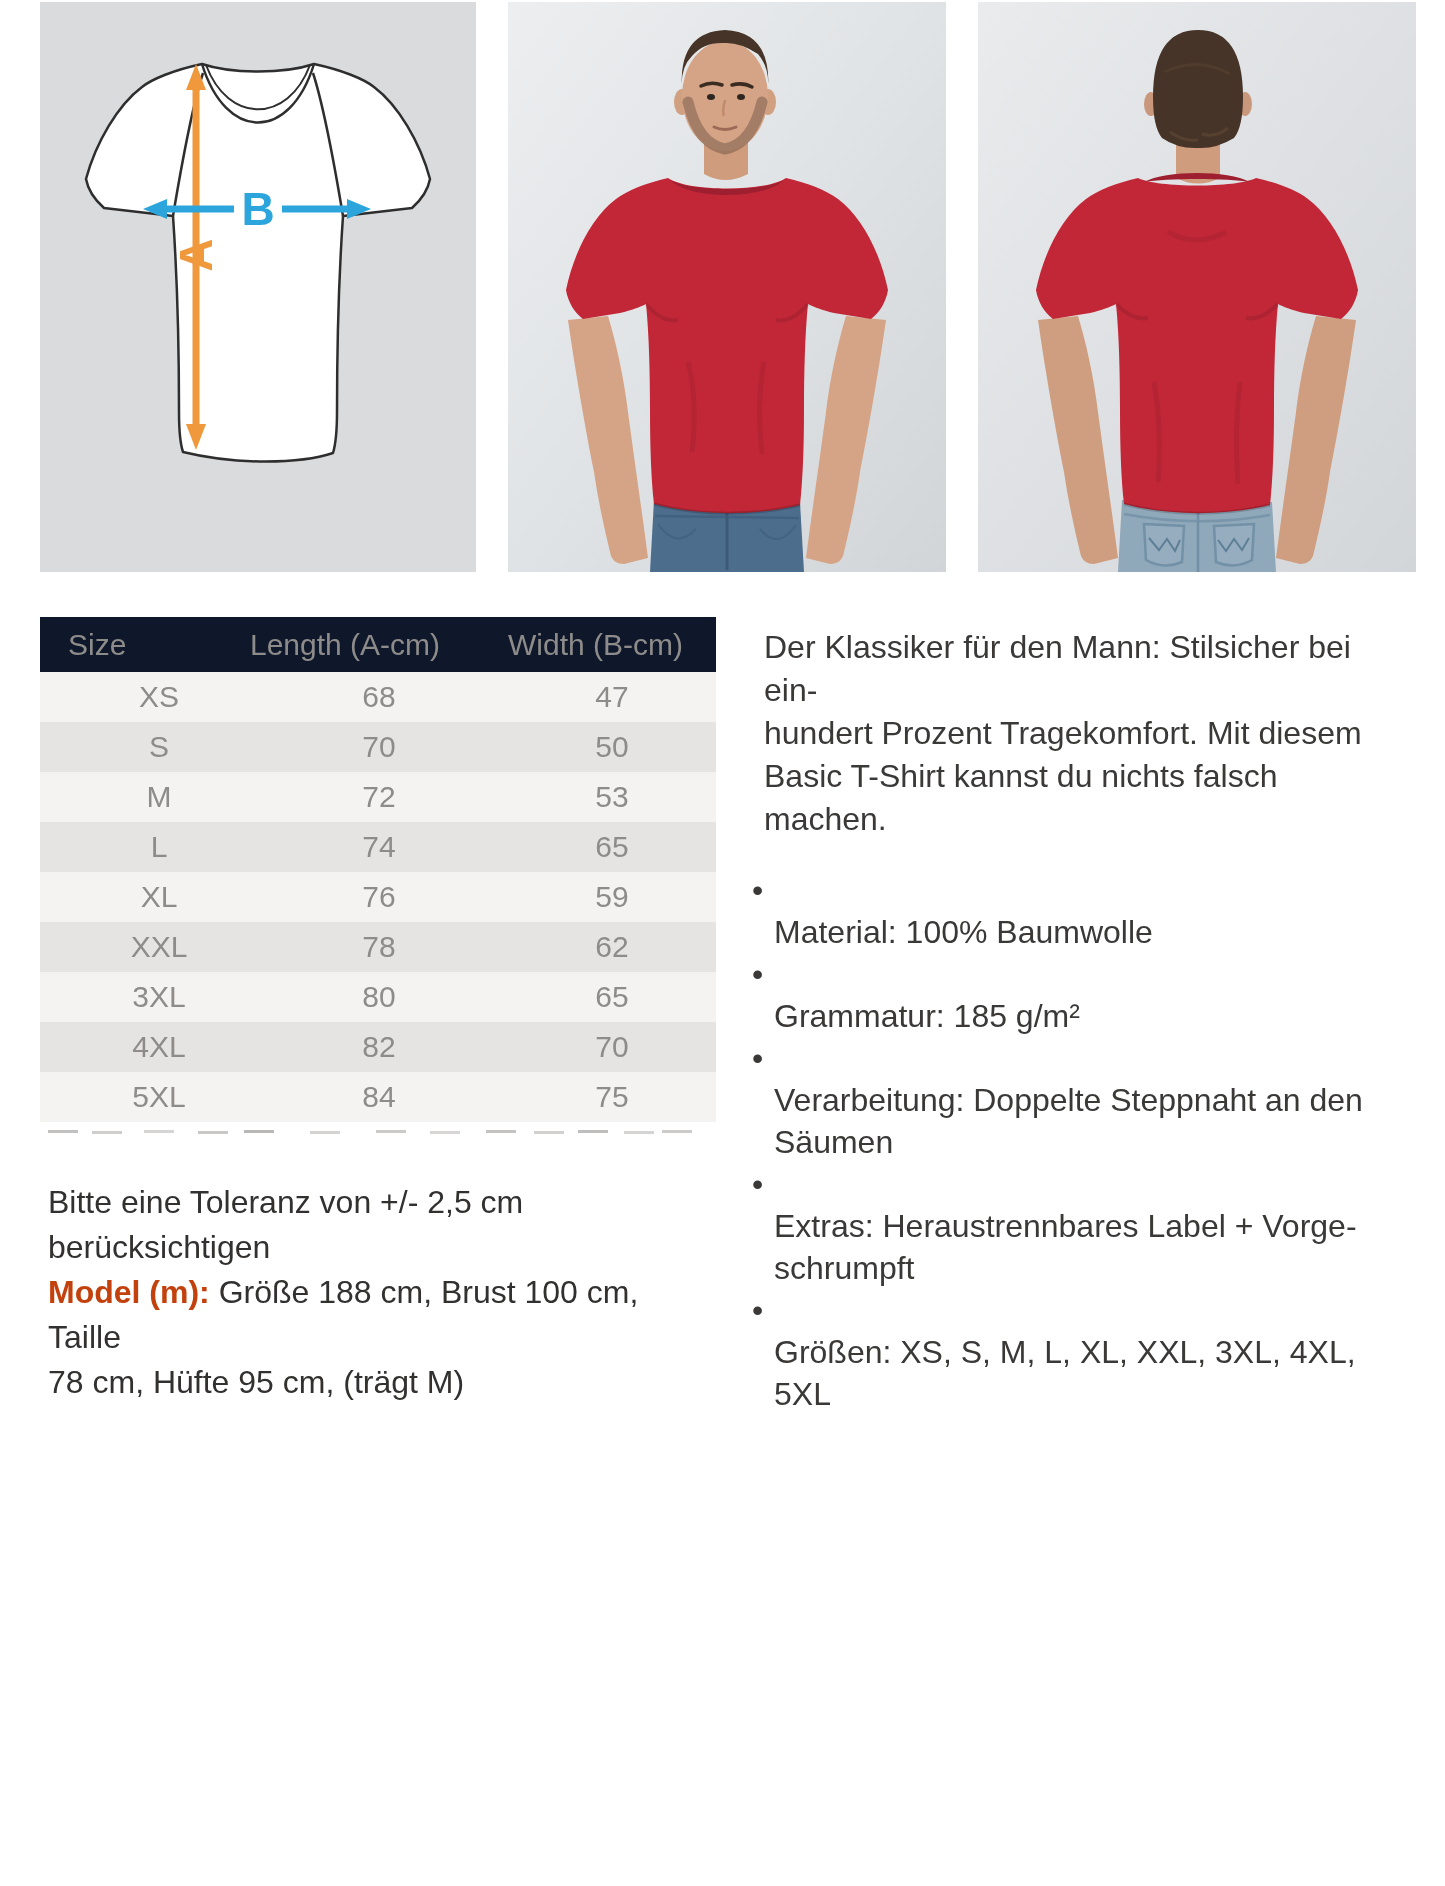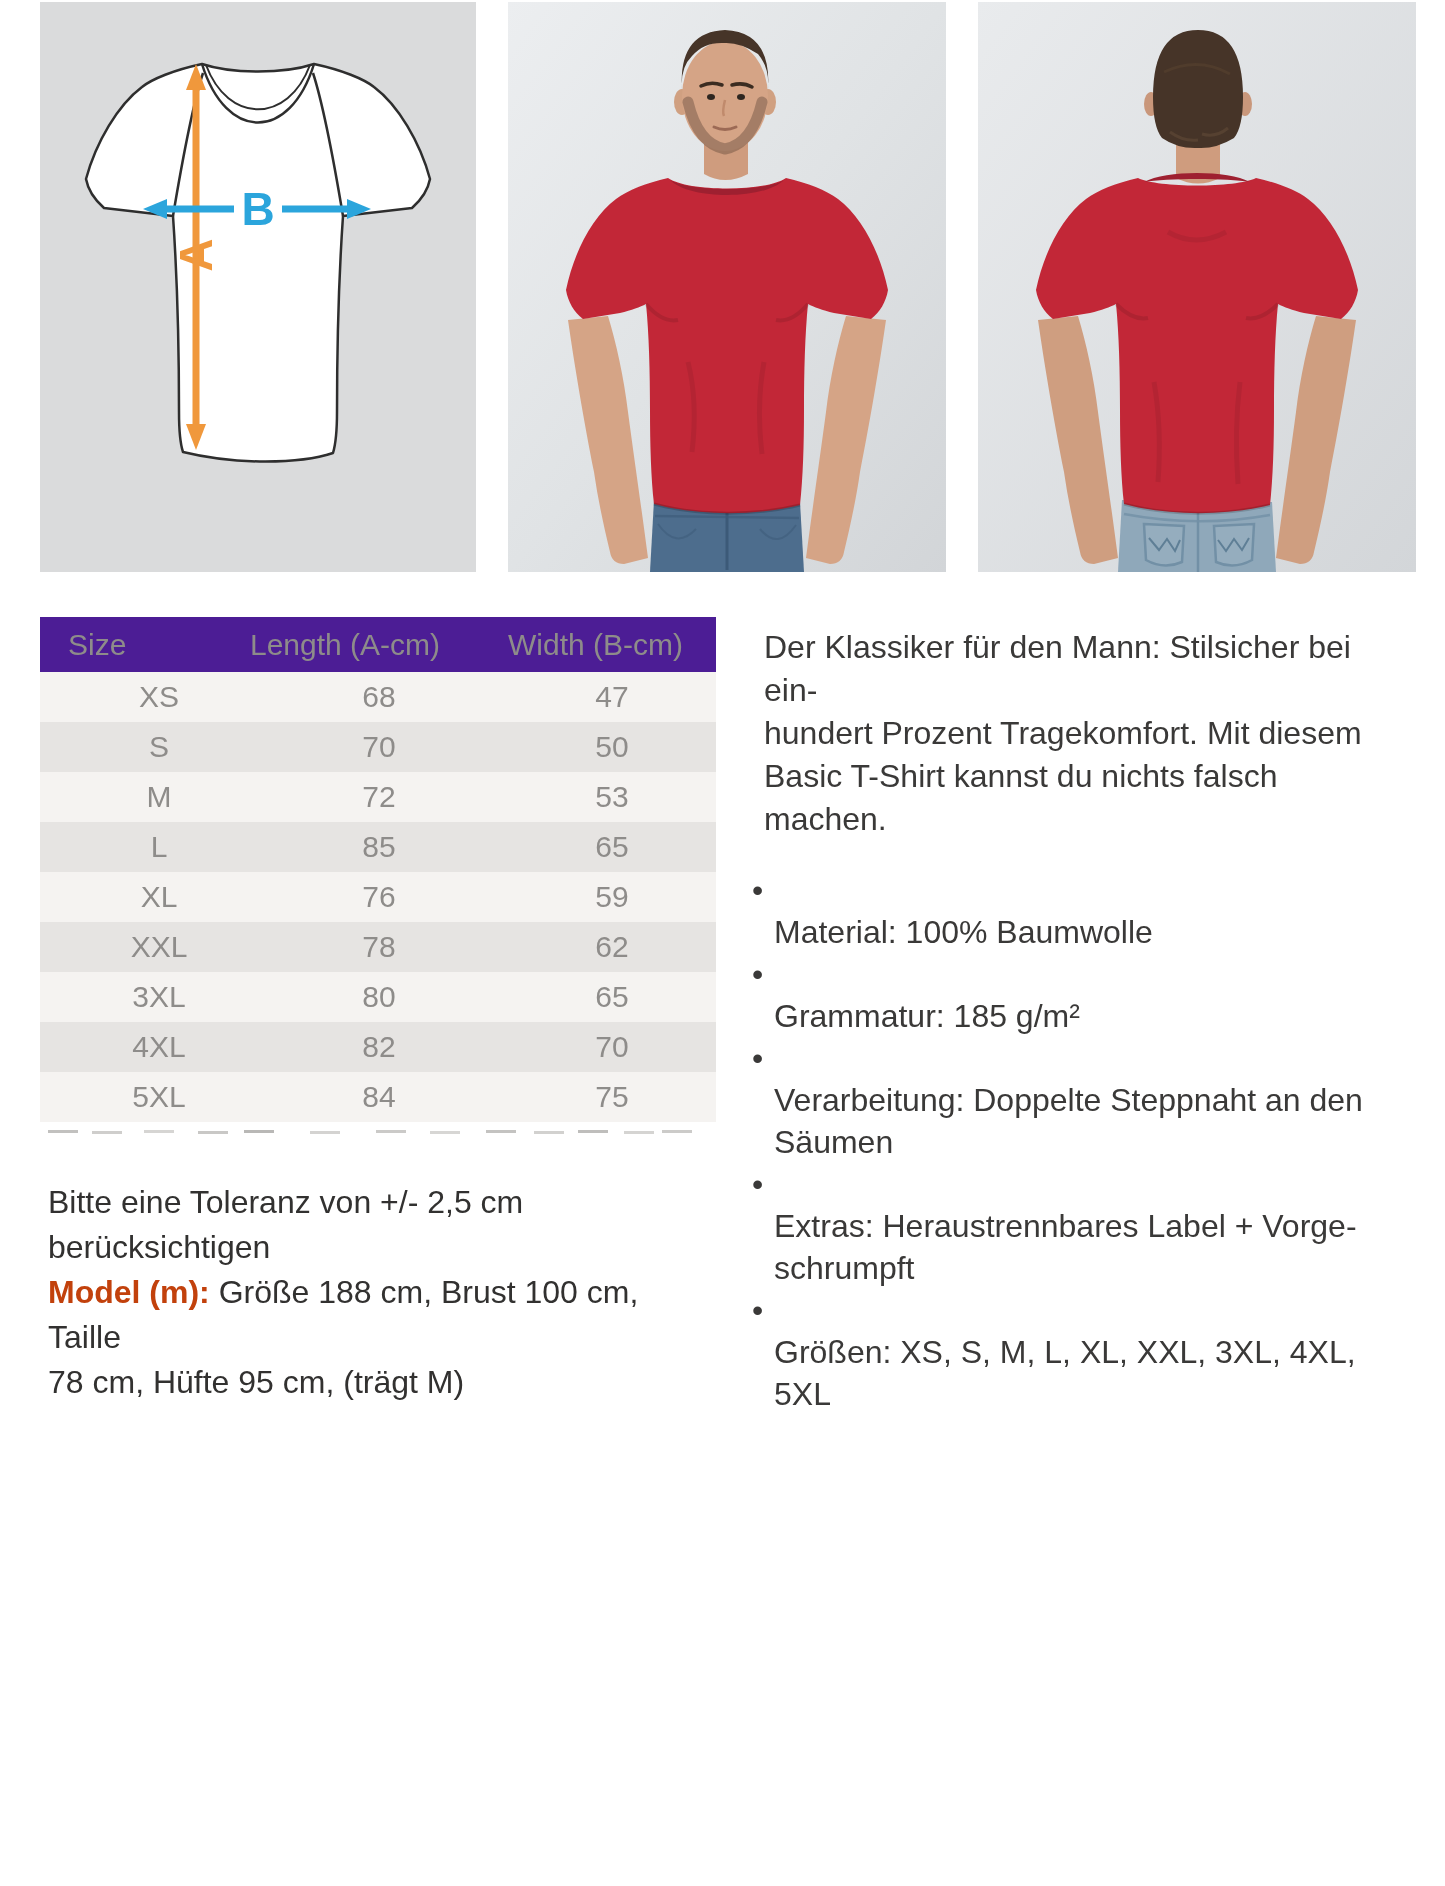--- a/index.html
+++ b/index.html
@@ -11,21 +11,21 @@
   .media-box svg{display:block;width:100%;height:100%;}
   .box-diagram{left:40px;width:436px;}
   .box-front{left:508px;width:438px;}
   .box-back{left:978px;width:438px;}
 
   
   .size-table{position:absolute;left:40px;top:617px;width:676px;
               font-size:30px;color:#8e8c8a;}
   .t-row{display:grid;grid-template-columns:182px 258px 1fr;
          padding-left:28px;align-items:center;}
-  .t-head{height:55px;background:#4c1d95;}
+  .t-head{height:55px;background:#0f172a;}
   .t-body .t-row{height:50px;text-align:center;}
   .t-body .t-row:nth-child(even){background:#e6e4e2;}  
   .t-body .t-row:nth-child(odd){background:#f5f3f1;}   
 
   
   .artifact-dash{position:absolute;left:48px;top:1130px;width:30px;height:3px;background:#c2c1bf;
       box-shadow:44px 1px 0 #cfcecc, 96px 0 0 #d6d5d3, 150px 1px 0 #c9c8c6,
                  196px 0 0 #b9b8b6, 262px 1px 0 #d4d3d1, 328px 0 0 #cbcac8,
                  382px 1px 0 #d7d6d4, 438px 0 0 #c4c3c1, 486px 1px 0 #d2d1cf,
                  530px 0 0 #bfbebc, 576px 1px 0 #d5d4d2, 614px 0 0 #cccbc9;}
@@ -219,21 +219,21 @@
         </div>
 
         <div class="t-row">
           <span>M</span>
           <span>72</span>
           <span>53</span>
         </div>
 
         <div class="t-row">
           <span>L</span>
-          <span>85</span>
+          <span>74</span>
           <span>65</span>
         </div>
 
         <div class="t-row">
           <span>XL</span>
           <span>76</span>
           <span>59</span>
         </div>
 
         <div class="t-row">

